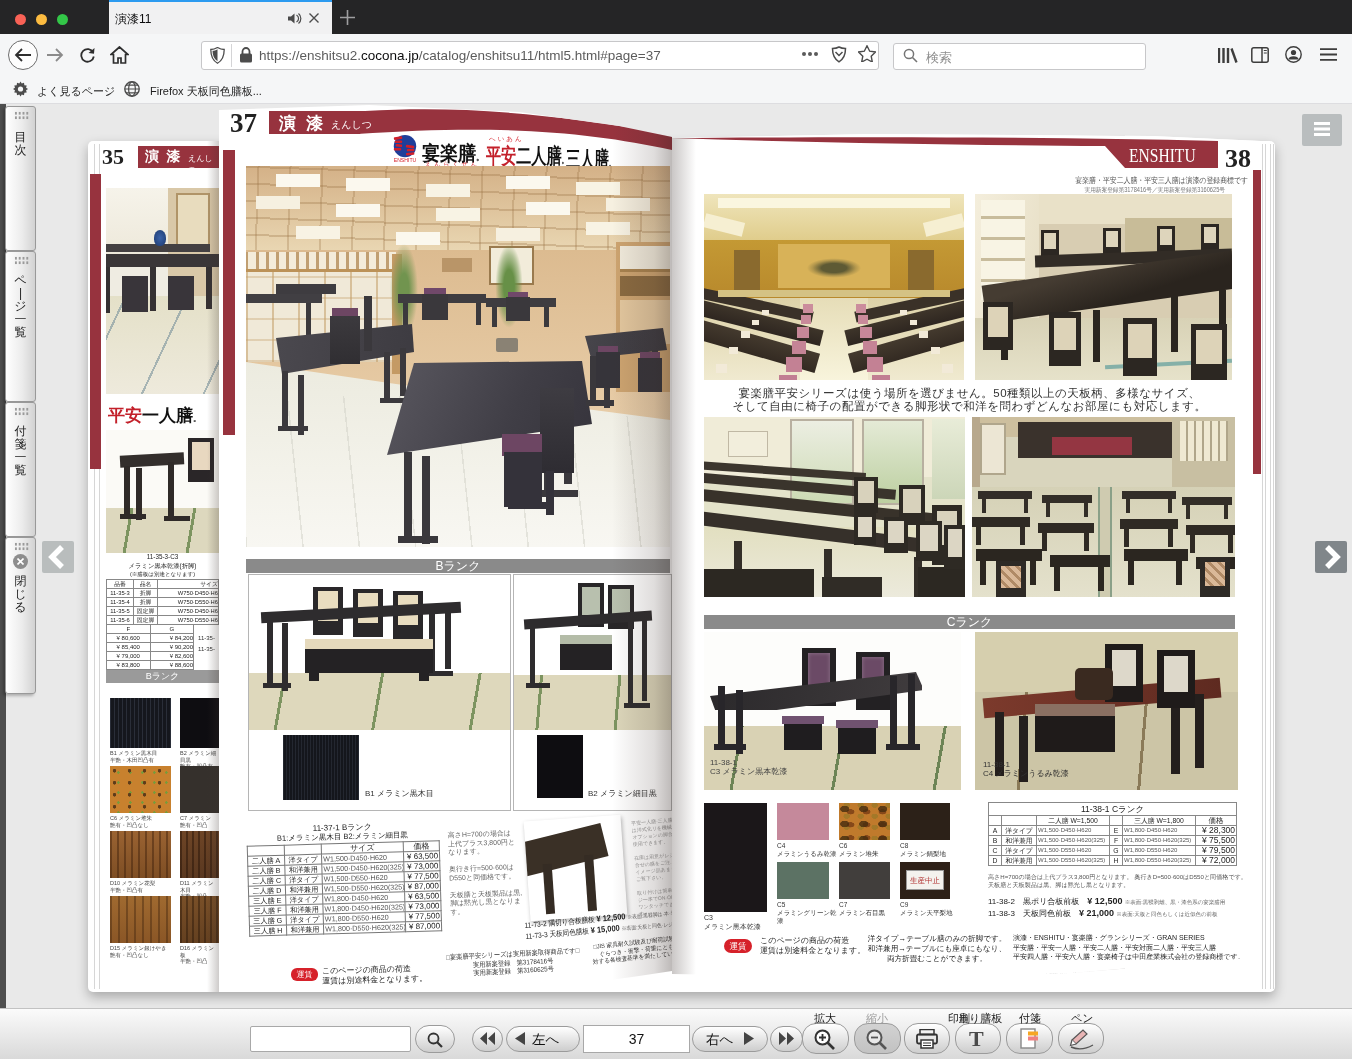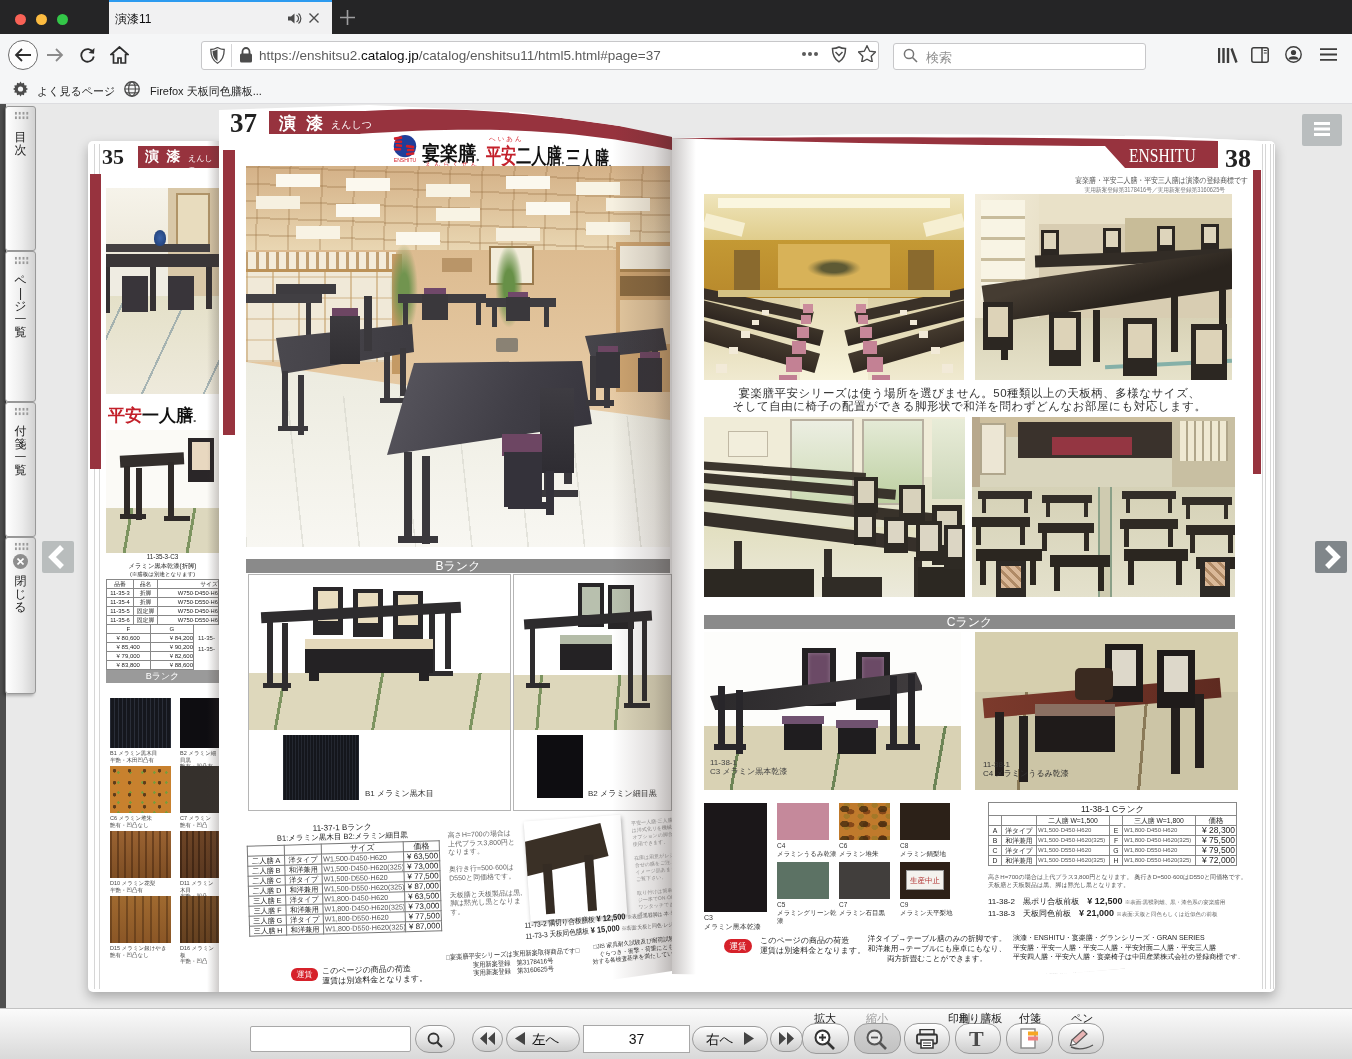--- a/index.html
+++ b/index.html
@@ -52,21 +52,21 @@
 <div class="a" style="left:201px;top:41px;width:678px;height:29px;background:#fff;border:1px solid #c7c7c9;border-radius:3px;"></div>
 <svg class="a" style="left:210px;top:47px;" width="15" height="17" viewBox="0 0 15 17">
     <path d="M7.5 0.5 C5 2 2.5 2.5 0.8 2.5 C0.8 9 2.5 13.5 7.5 16.2 C12.5 13.5 14.2 9 14.2 2.5 C12.5 2.5 10 2 7.5 0.5 Z" fill="none" stroke="#4c4c4c" stroke-width="1.3"></path>
     <path d="M7.5 2.2 C5.8 3.2 4 3.7 2.5 3.8 C2.6 8.5 4 12 7.5 14.2 Z" fill="#4c4c4c"></path>
   </svg>
 <div class="a" style="left:231px;top:44px;width:1px;height:23px;background:#d4d4d6;"></div>
 <svg class="a" style="left:239px;top:47px;" width="14" height="16" viewBox="0 0 14 16">
     <rect x="1" y="6.5" width="12" height="9" rx="1.5" fill="#4c4c4c"></rect>
     <path d="M3.5 7 V4.5 a3.5 3.5 0 0 1 7 0 V7" fill="none" stroke="#4c4c4c" stroke-width="1.8"></path>
   </svg>
-<div class="a" style="left:259px;top:48px;font-size:13.5px;color:#5c5c5c;white-space:nowrap;">https://enshitsu2.<span style="color:#0c0c0d;">catalog.jp</span>/catalog/enshitsu11/html5.html#page=37</div>
+<div class="a" style="left:259px;top:48px;font-size:13.5px;color:#5c5c5c;white-space:nowrap;">https://enshitsu2.<span style="color:#0c0c0d;">cocona.jp</span>/catalog/enshitsu11/html5.html#page=37</div>
 <div class="a" style="left:802px;top:52px;width:4px;height:4px;border-radius:50%;background:#5a5a5a;box-shadow:6px 0 0 #5a5a5a,12px 0 0 #5a5a5a;"></div>
 <svg class="a" style="left:831px;top:46px;" width="16" height="17" viewBox="0 0 16 17">
     <path d="M8 1 C6 2.2 4 2.6 1.5 2.6 C1.5 8 3 13 8 15.8 C13 13 14.5 8 14.5 2.6 C12 2.6 10 2.2 8 1 Z" fill="none" stroke="#4c4c4c" stroke-width="1.5"></path>
     <path d="M4.5 6 L8 9.5 L11.5 6" fill="none" stroke="#4c4c4c" stroke-width="1.5"></path>
   </svg>
 <svg class="a" style="left:858px;top:45px;" width="18" height="17" viewBox="0 0 18 17">
     <path d="M9 0.8 L11.7 6.2 L17.5 7 L13.2 11.2 L14.3 17 L9 14.2 L3.7 17 L4.8 11.2 L0.5 7 L6.3 6.2 Z" fill="none" stroke="#4c4c4c" stroke-width="1.4"></path>
   </svg>
 <div class="a" style="left:893px;top:43px;width:253px;height:27px;background:#fff;border:1px solid #c7c7c9;border-radius:3px;"></div>
 <svg class="a" style="left:903px;top:48px;" width="15" height="15">

